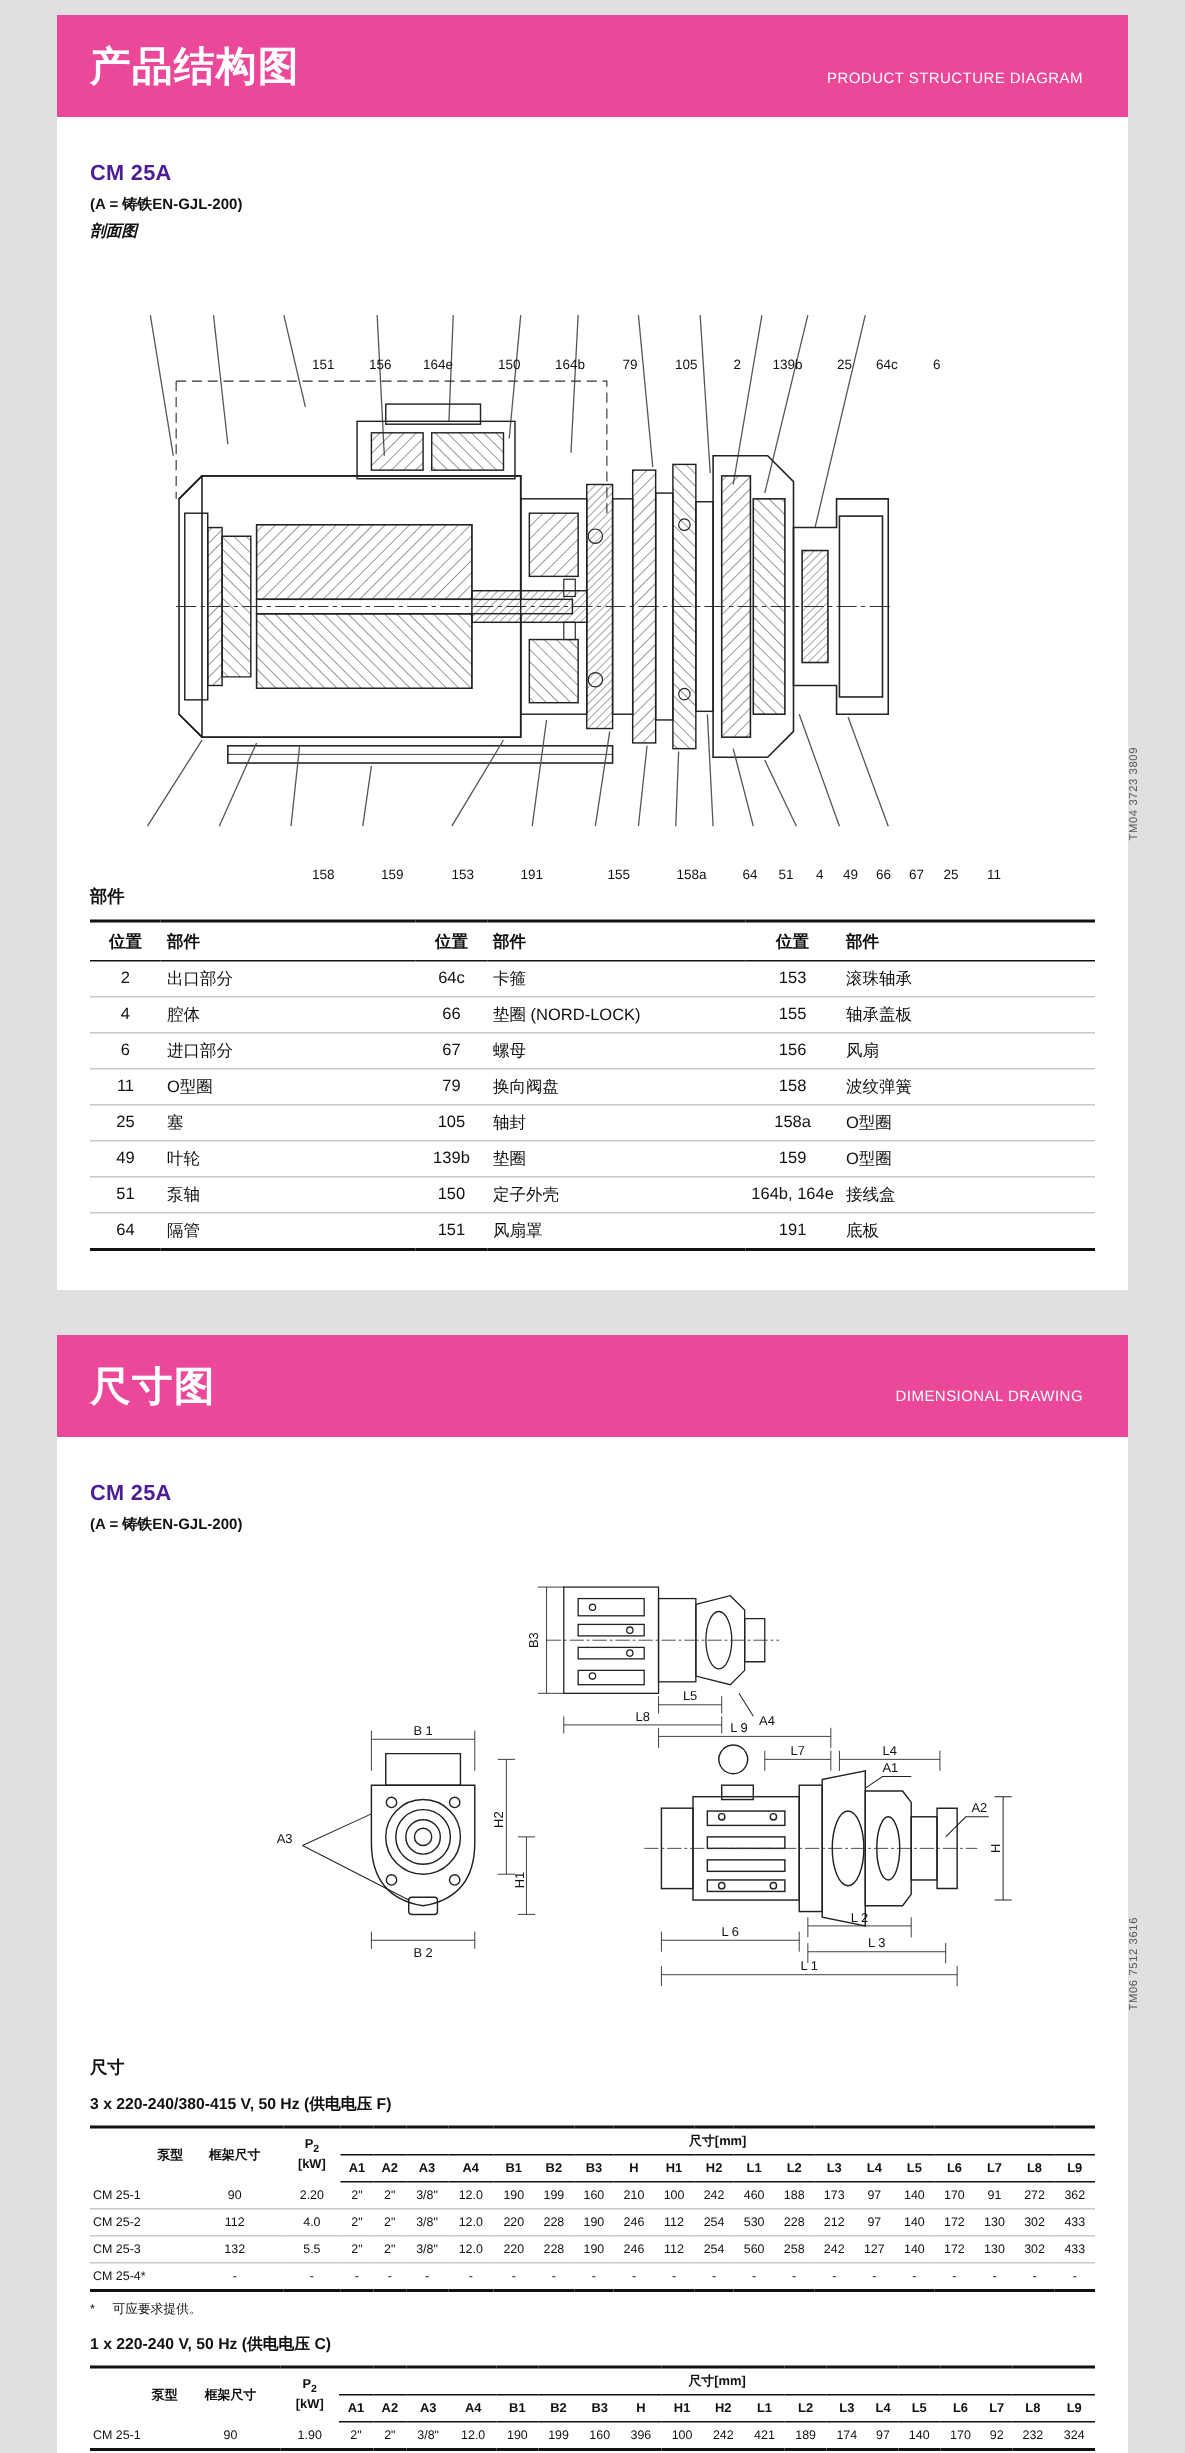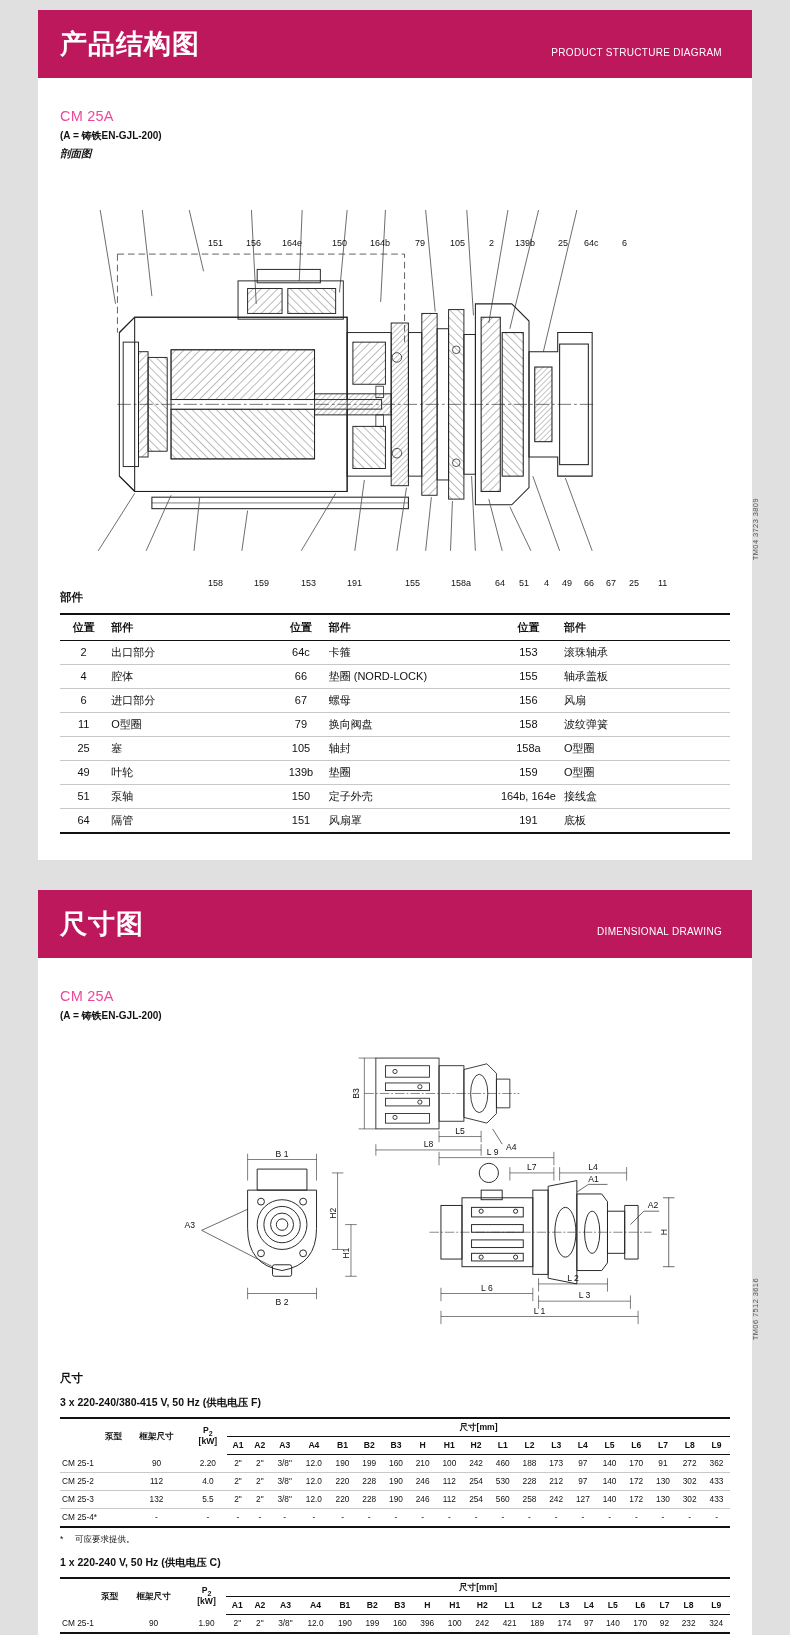--- a/index.html
+++ b/index.html
@@ -10,21 +10,21 @@
   }
   body { padding: 0; }
 
   .page { width: 790px; }
 
   
   .section { width: 790px; background: #e0e0e0; padding: 0 0 0 0; }
   .section-inner { margin: 0 38px 0 38px; }
 
   .band {
-    background: #be185d;
+    background: #ec4899;
     height: 68px;
     display: flex;
     align-items: center;
     justify-content: space-between;
     padding: 0 22px 0 22px;
   }
   .band-cn {
     color: #ffffff;
     font-size: 27px;
     font-weight: bold;
@@ -40,22 +40,22 @@
   }
 
   .body-card {
     background: #ffffff;
     padding: 30px 22px 26px 22px;
     position: relative;
   }
 
   .model-title {
     font-size: 14.5px;
-    font-weight: normal;
-    color: #ec4899;
+    font-weight: bold;
+    color: #4c1d95;
     letter-spacing: 0.2px;
   }
   .model-sub {
     font-size: 10px;
     font-weight: bold;
     color: #111;
     margin-top: 5px;
   }
   .model-sub2 {
     font-size: 10.5px;

